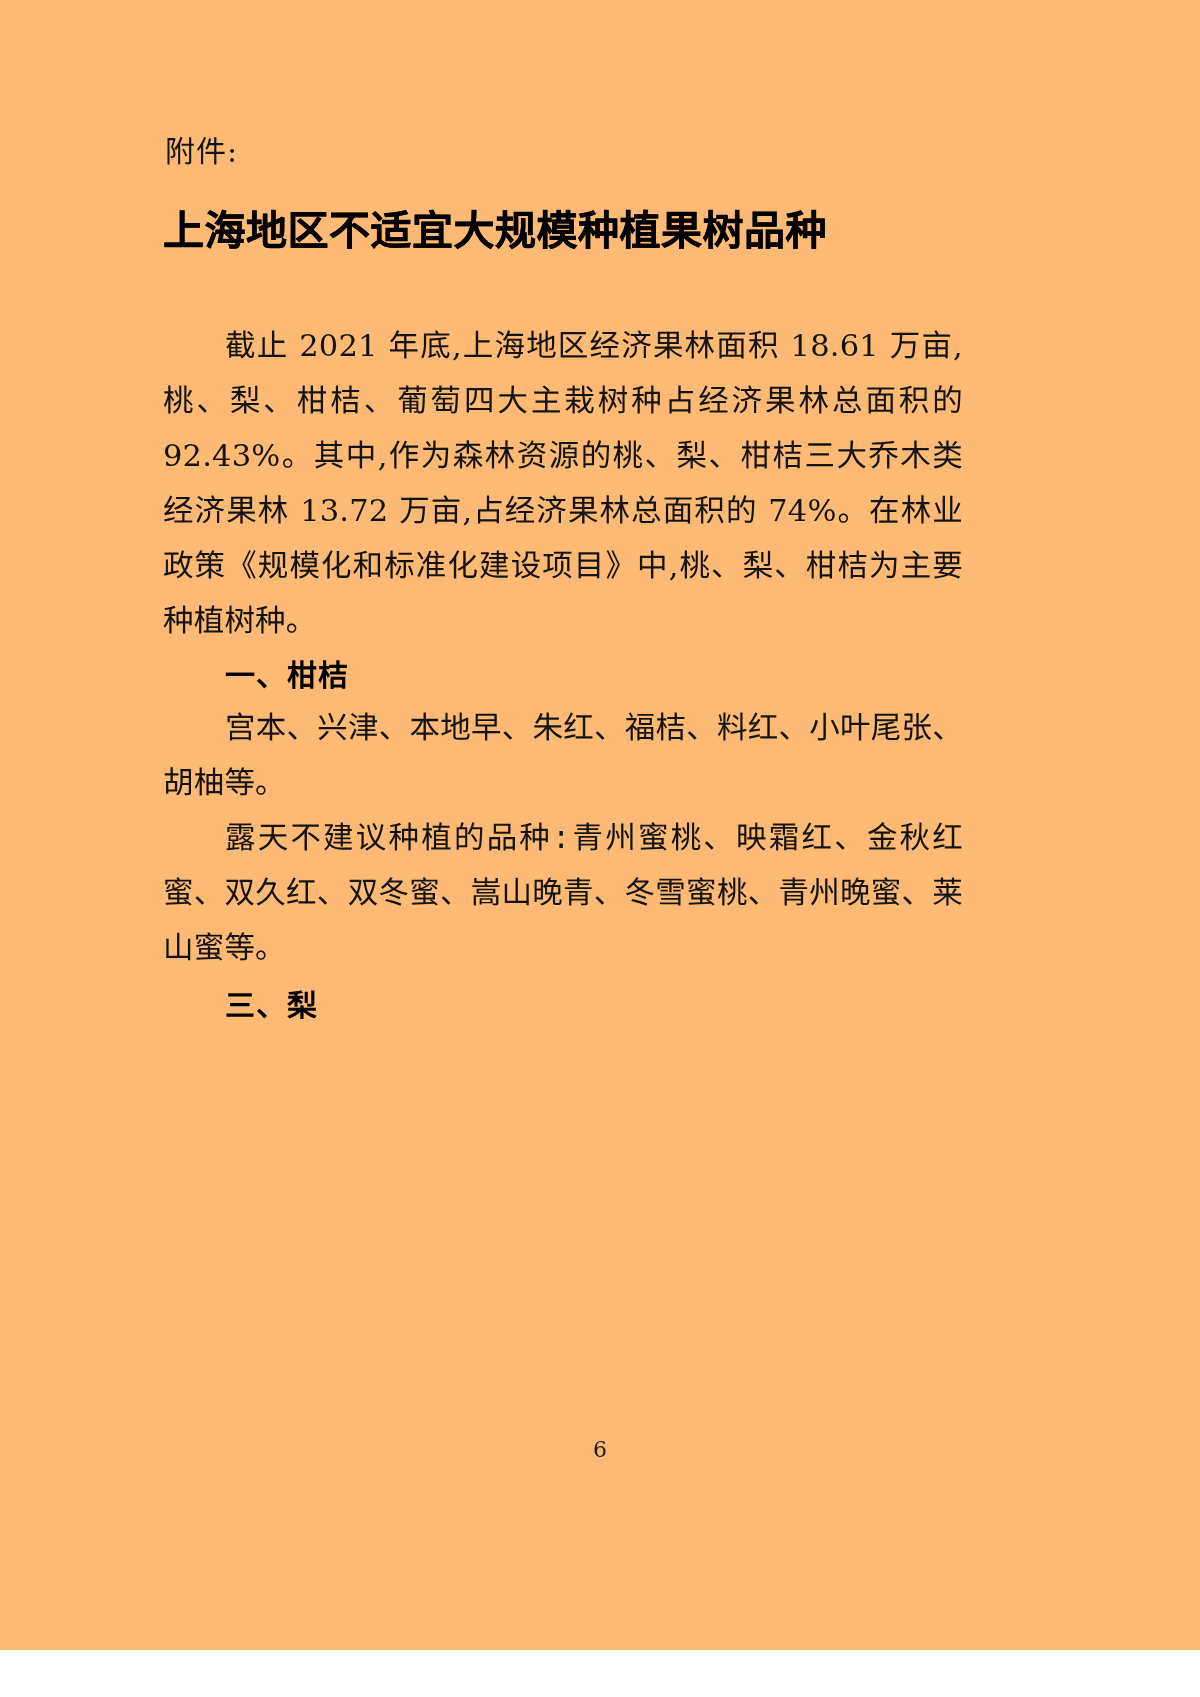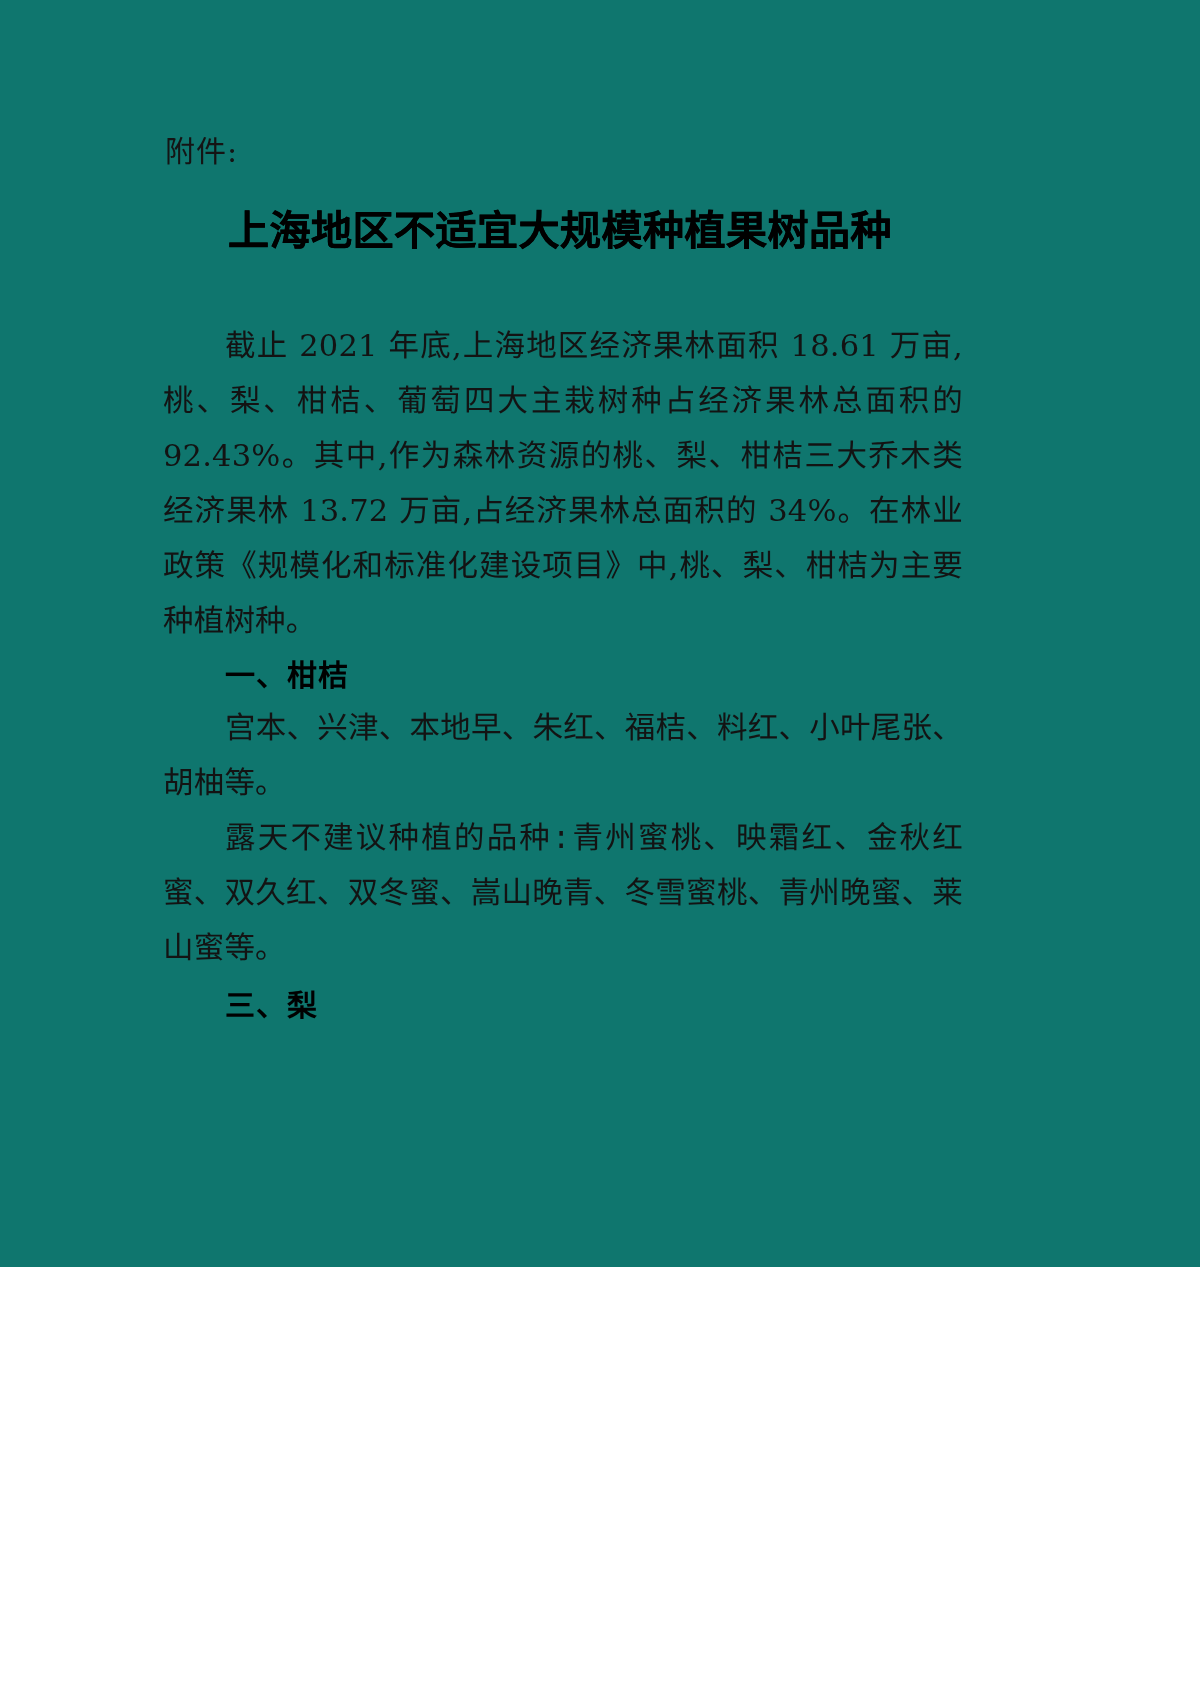--- a/index.html
+++ b/index.html
@@ -7,22 +7,22 @@
     padding: 0;
     background: #ffffff;
   }
   body {
     font-family: "DejaVu Serif", "Liberation Serif", serif;
     color: #111111;
   }
   .page {
     position: relative;
     width: 1200px;
-    height: 1267px;
-    background: #0f766e;
+    height: 1650px;
+    background: #fdba74;
     box-sizing: border-box;
     overflow: hidden;
   }
   .doc-body {
     position: absolute;
     left: 163px;
     top: 130px;
     width: 800px;
   }
 
@@ -36,21 +36,20 @@
     margin: 0 0 0 2px;
     white-space: pre;
   }
 
   
   .doc-title {
     font-family: "DejaVu Sans", "Liberation Sans", sans-serif;
     font-weight: 700;
     font-size: 41px;
     line-height: 58px;
-    text-align: center;
     letter-spacing: 0.5px;
     color: #000000;
     margin: 28px 0 0 0;
     padding-right: 6px;
     -webkit-text-stroke: 0.4px #000;
   }
 
   
   .para {
     font-family: "DejaVu Serif", "Liberation Serif", serif;
@@ -107,21 +106,21 @@
 <body>
 
 <div class="page">
 
   <div class="doc-body">
 
     <div class="attachment-label">附件:</div>
 
     <h1 class="doc-title">上海地区不适宜大规模种植果树品种</h1>
 
-    <p class="para first-para">截止 2021 年底,上海地区经济果林面积 18.61 万亩,桃、梨、柑桔、葡萄四大主栽树种占经济果林总面积的 92.43%。其中,作为森林资源的桃、梨、柑桔三大乔木类经济果林 13.72 万亩,占经济果林总面积的 34%。在林业政策《规模化和标准化建设项目》中,桃、梨、柑桔为主要种植树种。</p>
+    <p class="para first-para">截止 2021 年底,上海地区经济果林面积 18.61 万亩,桃、梨、柑桔、葡萄四大主栽树种占经济果林总面积的 92.43%。其中,作为森林资源的桃、梨、柑桔三大乔木类经济果林 13.72 万亩,占经济果林总面积的 74%。在林业政策《规模化和标准化建设项目》中,桃、梨、柑桔为主要种植树种。</p>
 
 
     <h2 class="section-heading">一、柑桔</h2>
     <p class="section-body">宫本、兴津、本地早、朱红、福桔、料红、小叶尾张、胡柚等。</p>
 
     <p class="section-body">露天不建议种植的品种:青州蜜桃、映霜红、金秋红蜜、双久红、双冬蜜、嵩山晚青、冬雪蜜桃、青州晚蜜、莱山蜜等。</p>
 
     <h2 class="section-heading">三、梨</h2>
 
   </div>

